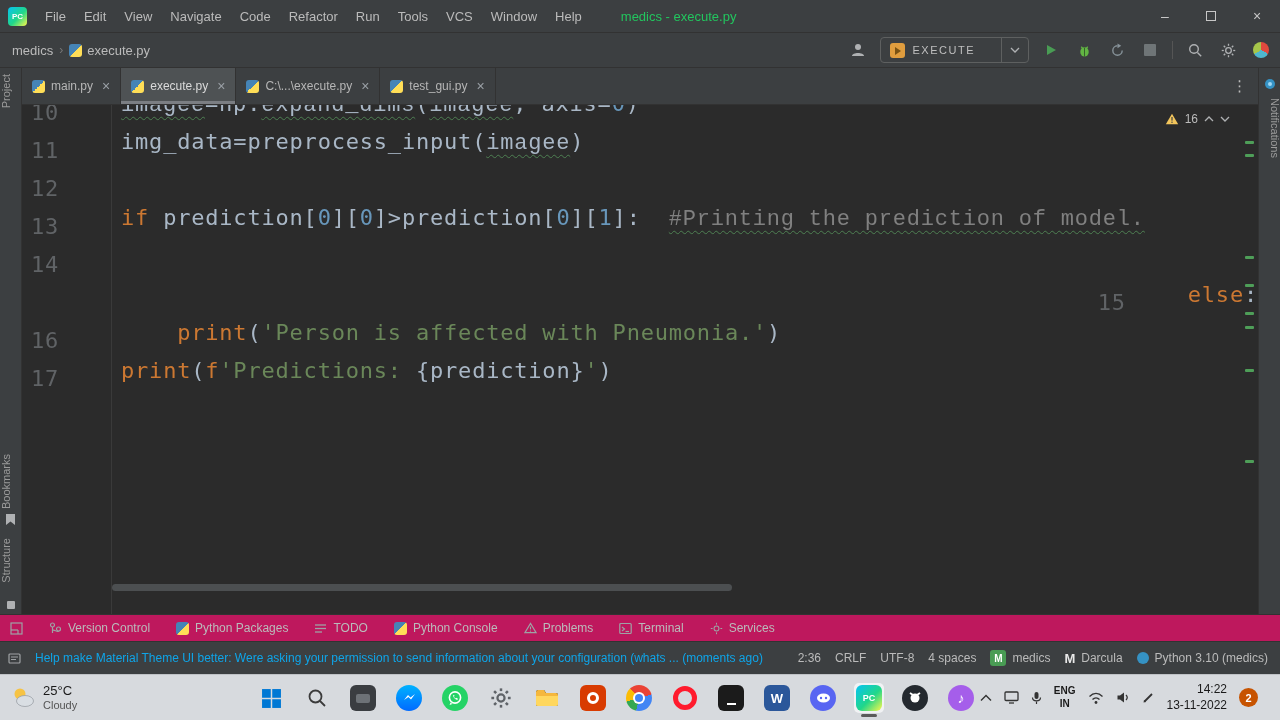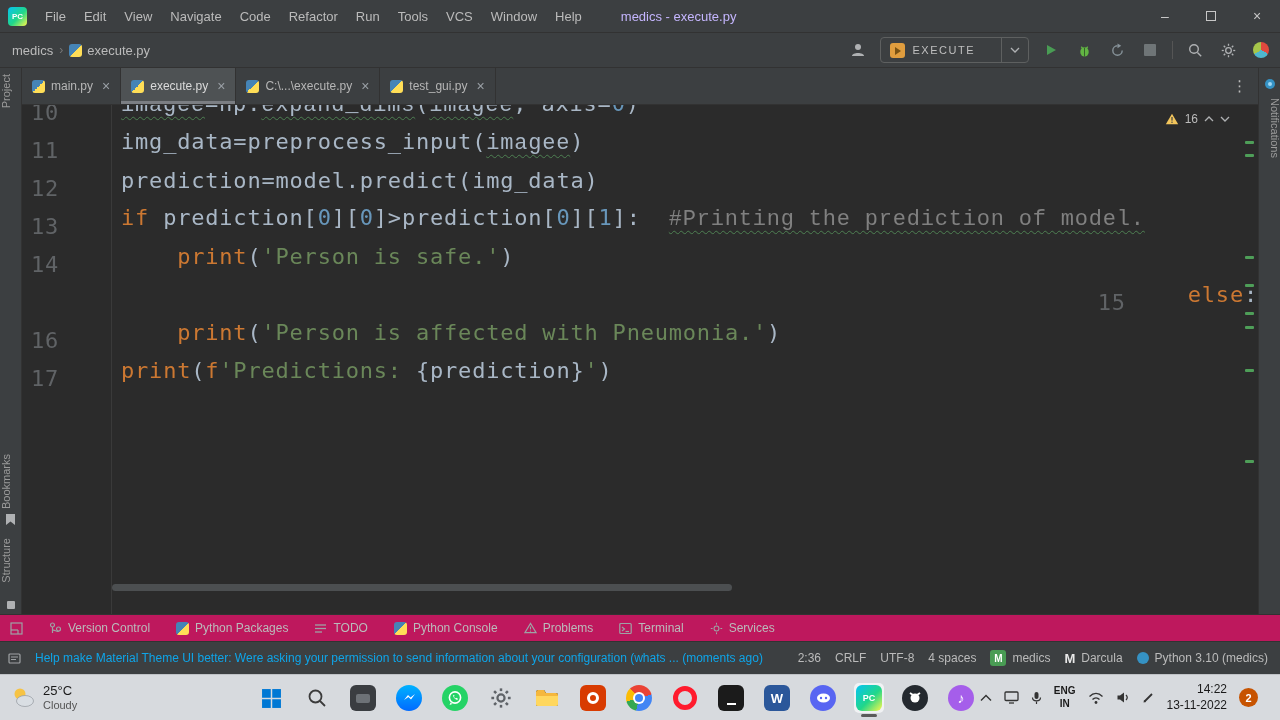--- a/index.html
+++ b/index.html
@@ -7,21 +7,21 @@
   body { font-family:"Liberation Sans", sans-serif; background:#2b2b2b; position:relative; color:#bbbbbb; }
 
   
   #titlebar { position:absolute; left:0; top:0; width:1280px; height:33px; background:#3c3f41;
               border-bottom:1px solid #323232; display:flex; align-items:center; }
   .app-logo { width:19px; height:19px; margin:0 9px 0 8px; border-radius:4px;
               background:linear-gradient(135deg,#07c3f2 0%,#21d789 55%,#fcf84a 100%);
               display:flex; align-items:center; justify-content:center;
               font-size:8px; font-weight:bold; color:#fff; }
   .menu-item { padding:0 9px; font-size:13px; color:#bbbbbb; line-height:33px; cursor:default; }
-  #win-title { margin-left:30px; font-size:13px; color:#c4b5fd; }
+  #win-title { margin-left:30px; font-size:13px; color:#22c55e; }
   #win-controls { margin-left:auto; display:flex; height:33px; }
   .win-btn { width:46px; display:flex; align-items:center; justify-content:center; color:#c7c7c7; font-size:14px; }
   .max-box { width:10px; height:10px; border:1px solid #c7c7c7; display:inline-block; }
 
   
   #navbar { position:absolute; left:0; top:33px; width:1280px; height:35px; background:#3c3f41;
             border-bottom:1px solid #323232; display:flex; align-items:center; padding:0 8px 0 12px; }
   .crumb { font-size:13px; color:#bbbbbb; }
   .crumb-sep { color:#777; margin:0 6px; font-size:12px; }
   .py-ico { width:13px; height:13px; border-radius:3px; display:inline-block; flex:0 0 auto;
@@ -267,29 +267,27 @@
       <div class="row" style="top: -20px;">
         <span class="lnum">10</span>
         <span class="ltext"><span class="tok-p wavy">imagee</span><span class="tok-p">=np.</span><span class="tok-p wavy">expand_dims</span><span class="tok-p">(</span><span class="tok-p wavy">imagee</span><span class="tok-p">, axis=</span><span class="tok-n">0</span><span class="tok-p">)</span></span>
       </div>
       <div class="row" style="top: 18px;">
         <span class="lnum">11</span>
         <span class="ltext"><span class="tok-p">img_data=preprocess_input(</span><span class="tok-p wavy">imagee</span><span class="tok-p">)</span></span>
       </div>
       <div class="row" style="top: 56px;">
         <span class="lnum">12</span>
-        <span class="ltext"><span class="tok-p">prediction=model.predict(img_data)</span></span>
       </div>
       <div class="row" style="top: 94px;">
         <span class="lnum">13</span>
         <span class="ltext"><span class="tok-k">if </span><span class="tok-p">prediction[</span><span class="tok-n">0</span><span class="tok-p">][</span><span class="tok-n">0</span><span class="tok-p">]&gt;prediction[</span><span class="tok-n">0</span><span class="tok-p">][</span><span class="tok-n">1</span><span class="tok-p">]:  </span><span class="tok-c wavy">#Printing the prediction of model.</span></span>
       </div>
       <div class="row" style="top: 132px;">
         <span class="lnum">14</span>
-        <span class="ltext"><span class="tok-p">    </span><span class="tok-k">print</span><span class="tok-p">(</span><span class="tok-s">'Person is safe.'</span><span class="tok-p">)</span></span>
       </div>
       <div class="row" style="top: 170px; justify-content: flex-end;">
         <span class="lnum">15</span>
         <span class="ltext"><span class="tok-k">else</span><span class="tok-p">:</span></span>
       </div>
       <div class="row" style="top: 208px;">
         <span class="lnum">16</span>
         <span class="ltext"><span class="tok-p">    </span><span class="tok-k">print</span><span class="tok-p">(</span><span class="tok-s">'Person is affected with Pneumonia.'</span><span class="tok-p">)</span></span>
       </div>
       <div class="row" style="top: 246px;">

